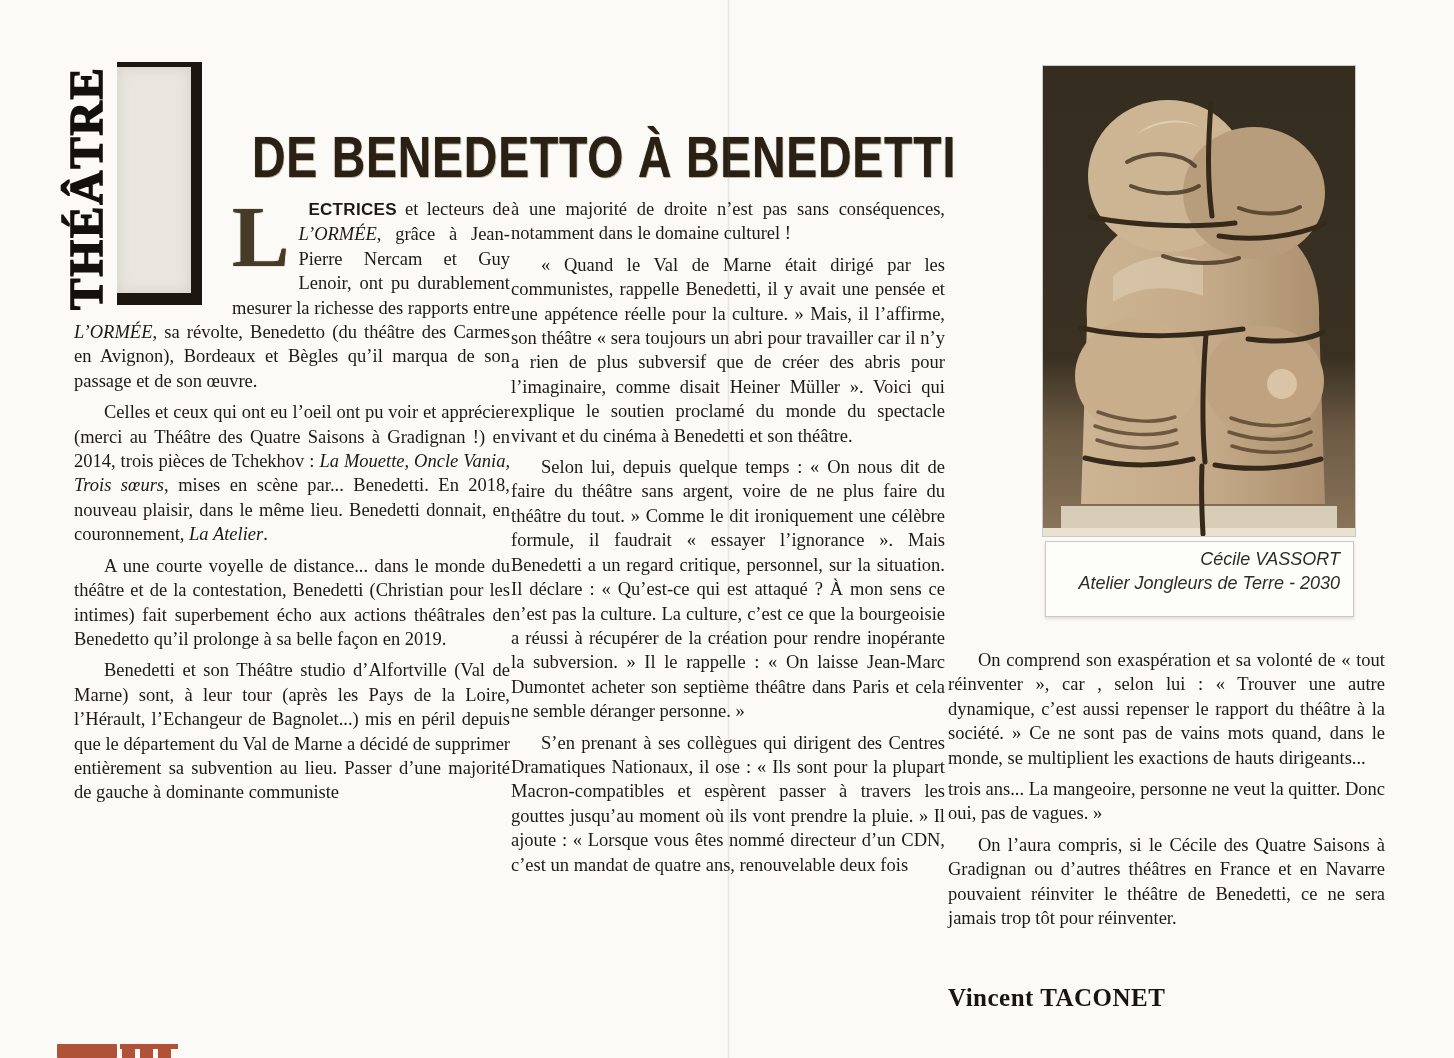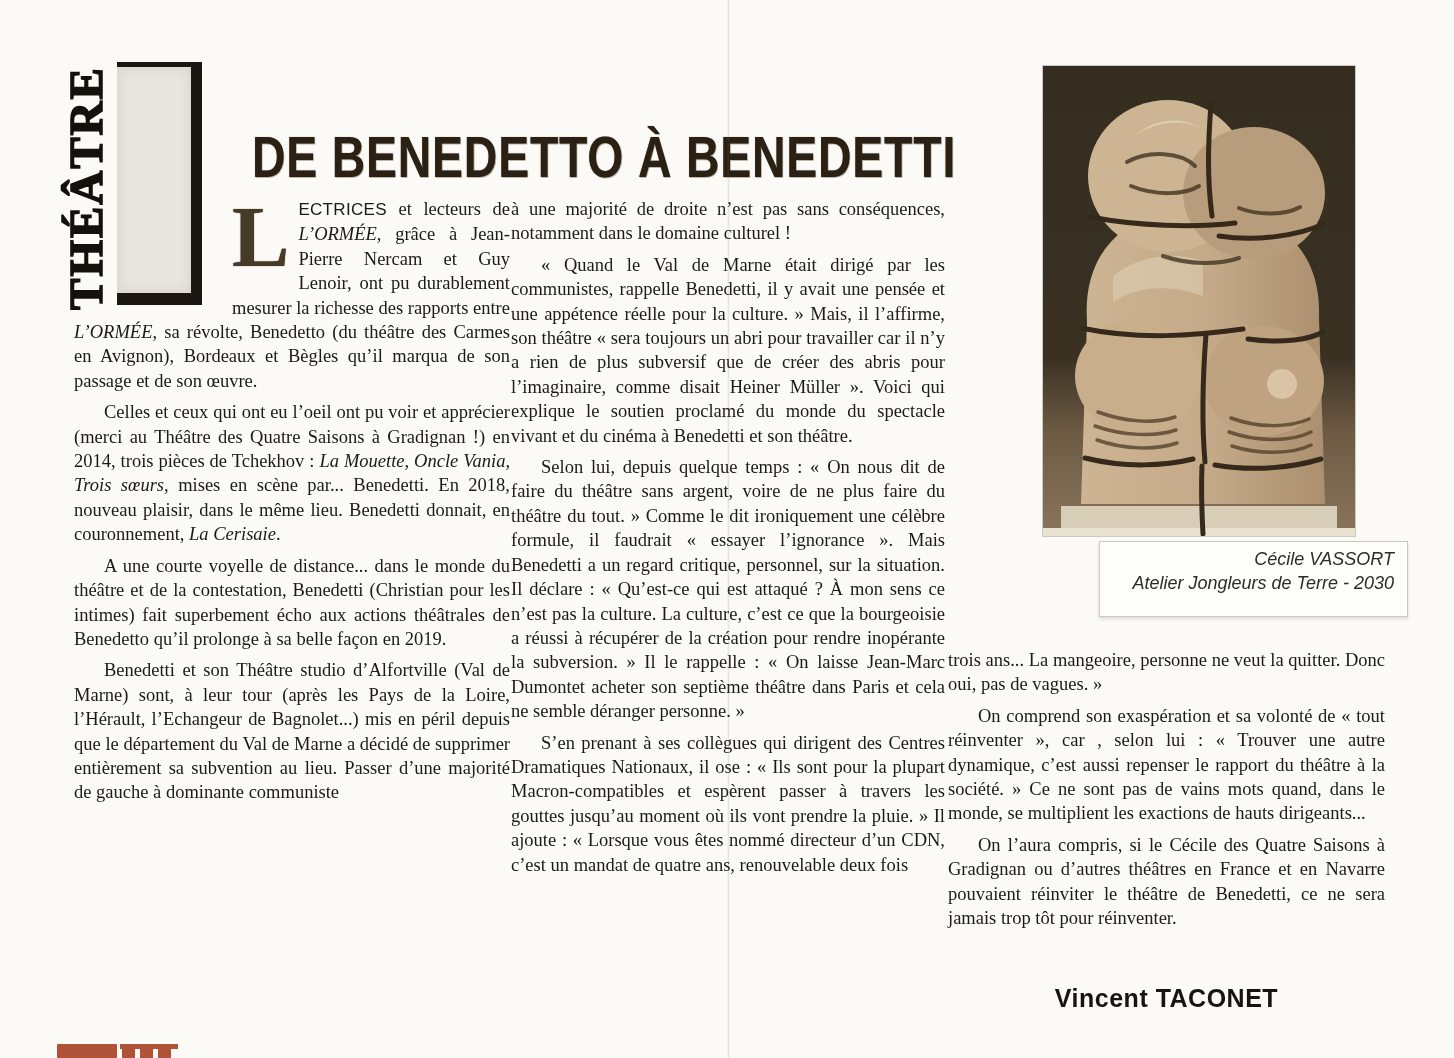--- a/index.html
+++ b/index.html
@@ -41,43 +41,43 @@
   .col{position:absolute;font-size:18.5px;line-height:24.4px;}
   .col-1{left:74px;top:197px;width:436px;height:860px;}
   .col-2{left:511px;top:197px;width:434px;height:860px;}
   .col-3{left:948px;top:648px;width:437px;height:360px;}
   .wrap-spacer{float:left;width:158px;height:108px;}
   .para{margin:0 0 7px 0;text-align:justify;}
   .para.indent{text-indent:30px;}
   .para em{font-style:italic;}
   .para .lead-caps{
     font-family:"Liberation Sans", sans-serif;
-    font-weight:400;font-size:.92em;letter-spacing:.3px;
+    font-weight:700;font-size:.92em;letter-spacing:.3px;margin-left:10px;
   }
   .para .dropcap{
     float:left;
     font-family:"Liberation Serif", serif;
     font-weight:700;font-size:86px;line-height:70px;
     color:#473a27;margin:5px 9px 0 0;
     text-shadow:0 0 1px #2c2315;
   }
   .byline{
     position:absolute;left:948px;top:984px;width:437px;
-    text-align:center;
-    font-family:Liberation Sans, sans-serif;
+    text-align:left;
+    font-family:Liberation Serif, serif;
     font-weight:700;font-size:25px;letter-spacing:.5px;
     color:#181410;
   }
   
   .photo{
     position:absolute;left:1043px;top:66px;width:312px;height:470px;
     box-shadow:0 0 0 1px rgba(60,55,45,.25);
   }
   .caption-box{
-    position:absolute;left:1099px;top:541px;width:309px;height:76px;
+    position:absolute;left:1045px;top:541px;width:309px;height:76px;
     background:#fdfdfa;
     border:1px solid #ccc9c2;
     box-shadow:0 2px 3px rgba(100,95,80,.18);
     box-sizing:border-box;
     padding:5px 13px 0 0;
   }
   .caption-line{
     text-align:right;
     font-family:"Liberation Sans", sans-serif;
     font-style:italic;font-size:18px;line-height:24px;
@@ -96,33 +96,33 @@
 <div class="page">
 
   <div class="label-box"></div>
   <div class="section-label-text">THÉÂTRE</div>
 
   <h1 class="article-title">DE BENEDETTO À BENEDETTI</h1>
 
   <div class="col col-1">
     <div class="wrap-spacer"></div>
   <p class="para"><span class="dropcap">L</span><strong class="lead-caps">ECTRICES</strong><span> et lecteurs de </span><em>L’ORMÉE</em><span>, grâce à Jean-Pierre Nercam et Guy Lenoir, ont pu durablement mesurer la richesse des rapports entre </span><em>L’ORMÉE</em><span>, sa révolte, Benedetto (du théâtre des Carmes en Avignon), Bordeaux et Bègles qu’il marqua de son passage et de son œuvre.</span></p>
-      <p class="para indent"><span>Celles et ceux qui ont eu l’oeil ont pu voir et apprécier (merci au Théâtre des Quatre Saisons à Gradignan !) en 2014, trois pièces de Tchekhov : </span><em>La Mouette, Oncle Vania, Trois sœurs</em><span>, mises en scène par... Benedetti. En 2018, nouveau plaisir, dans le même lieu. Benedetti donnait, en couronnement, </span><em>La Cerisaie</em><span>.</span></p>
+      <p class="para indent"><span>Celles et ceux qui ont eu l’oeil ont pu voir et apprécier (merci au Théâtre des Quatre Saisons à Gradignan !) en 2014, trois pièces de Tchekhov : </span><em>La Mouette, Oncle Vania, Trois sœurs</em><span>, mises en scène par... Benedetti. En 2018, nouveau plaisir, dans le même lieu. Benedetti donnait, en couronnement, </span><em>La Atelier</em><span>.</span></p>
       <p class="para indent"><span>A une courte voyelle de distance... dans le monde du théâtre et de la contestation, Benedetti (Christian pour les intimes) fait superbement écho aux actions théâtrales de Benedetto qu’il prolonge à sa belle façon en 2019.</span></p>
       <p class="para indent"><span>Benedetti et son Théâtre studio d’Alfortville (Val de Marne) sont, à leur tour (après les Pays de la Loire, l’Hérault, l’Echangeur de Bagnolet...) mis en péril depuis que le département du Val de Marne a décidé de supprimer entièrement sa subvention au lieu. Passer d’une majorité de gauche à dominante communiste</span></p>
     </div>
   <div class="col col-2">
       <p class="para"><span>à une majorité de droite n’est pas sans conséquences, notamment dans le domaine culturel !</span></p>
       <p class="para indent"><span>« Quand le Val de Marne était dirigé par les communistes, rappelle Benedetti, il y avait une pensée et une appétence réelle pour la culture. » Mais, il l’affirme, son théâtre « sera toujours un abri pour travailler car il n’y a rien de plus subversif que de créer des abris pour l’imaginaire, comme disait Heiner Müller ». Voici qui explique le soutien proclamé du monde du spectacle vivant et du cinéma à Benedetti et son théâtre.</span></p>
       <p class="para indent"><span>Selon lui, depuis quelque temps : « On nous dit de faire du théâtre sans argent, voire de ne plus faire du théâtre du tout. » Comme le dit ironiquement une célèbre formule, il faudrait « essayer l’ignorance ». Mais Benedetti a un regard critique, personnel, sur la situation. Il déclare : « Qu’est-ce qui est attaqué ? À mon sens ce n’est pas la culture. La culture, c’est ce que la bourgeoisie a réussi à récupérer de la création pour rendre inopérante la subversion. » Il le rappelle : « On laisse Jean-Marc Dumontet acheter son septième théâtre dans Paris et cela ne semble déranger personne. »</span></p>
       <p class="para indent"><span>S’en prenant à ses collègues qui dirigent des Centres Dramatiques Nationaux, il ose : « Ils sont pour la plupart Macron-compatibles et espèrent passer à travers les gouttes jusqu’au moment où ils vont prendre la pluie. » Il ajoute : « Lorsque vous êtes nommé directeur d’un CDN, c’est un mandat de quatre ans, renouvelable deux fois</span></p>
     </div>
   <div class="col col-3">
+      <p class="para indent"><span>On comprend son exaspération et sa volonté de « tout réinventer », car , selon lui : « Trouver une autre dynamique, c’est aussi repenser le rapport du théâtre à la société. » Ce ne sont pas de vains mots quand, dans le monde, se multiplient les exactions de hauts dirigeants...</span></p>
       <p class="para"><span>trois ans... La mangeoire, personne ne veut la quitter. Donc oui, pas de vagues. »</span></p>
-      <p class="para indent"><span>On comprend son exaspération et sa volonté de « tout réinventer », car , selon lui : « Trouver une autre dynamique, c’est aussi repenser le rapport du théâtre à la société. » Ce ne sont pas de vains mots quand, dans le monde, se multiplient les exactions de hauts dirigeants...</span></p>
       <p class="para indent"><span>On l’aura compris, si le Cécile des Quatre Saisons à Gradignan ou d’autres théâtres en France et en Navarre pouvaient réinviter le théâtre de Benedetti, ce ne sera jamais trop tôt pour réinventer.</span></p>
     </div>
 
   <div class="byline">Vincent TACONET</div>
 
   <svg class="photo" viewBox="0 0 312 470" xmlns="http://www.w3.org/2000/svg">
     <defs>
       <linearGradient id="bgGrad" x1="0" y1="0" x2="0" y2="1">
         <stop offset="0" stop-color="#342d20"></stop>
         <stop offset="0.62" stop-color="#3a3123"></stop>

